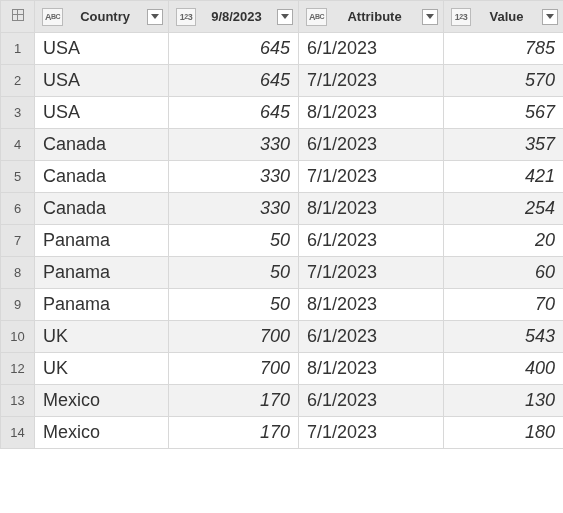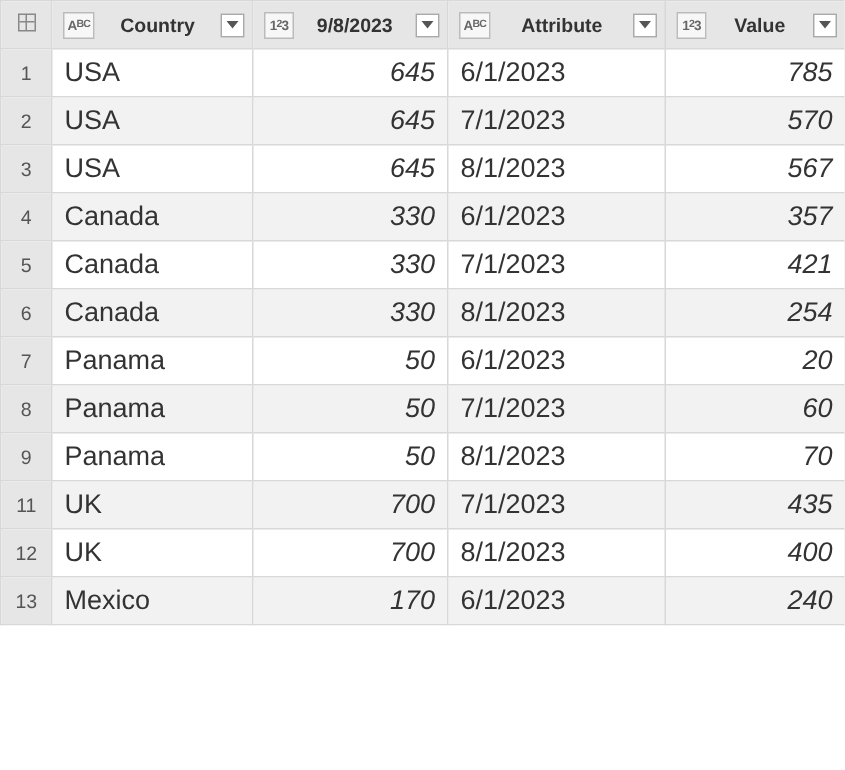--- a/index.html
+++ b/index.html
@@ -236,35 +236,42 @@
           <td class="num">60</td>
         </tr>
         <tr>
           <th class="rownum">9</th>
           <td class="txt">Panama</td>
           <td class="num">50</td>
           <td class="txt">8/1/2023</td>
           <td class="num">70</td>
         </tr>
         <tr>
-          <th class="rownum">11</th>
+          <th class="rownum">10</th>
           <td class="txt">UK</td>
           <td class="num">700</td>
-          <td class="txt">7/1/2023</td>
-          <td class="num">435</td>
+          <td class="txt">6/1/2023</td>
+          <td class="num">543</td>
         </tr>
         <tr>
           <th class="rownum">12</th>
           <td class="txt">UK</td>
           <td class="num">700</td>
           <td class="txt">8/1/2023</td>
           <td class="num">400</td>
         </tr>
         <tr>
           <th class="rownum">13</th>
           <td class="txt">Mexico</td>
           <td class="num">170</td>
           <td class="txt">6/1/2023</td>
-          <td class="num">240</td>
+          <td class="num">130</td>
+        </tr>
+        <tr>
+          <th class="rownum">14</th>
+          <td class="txt">Mexico</td>
+          <td class="num">170</td>
+          <td class="txt">7/1/2023</td>
+          <td class="num">180</td>
         </tr>
       </tbody>
 </table>
 </div>
 
 </body></html>

